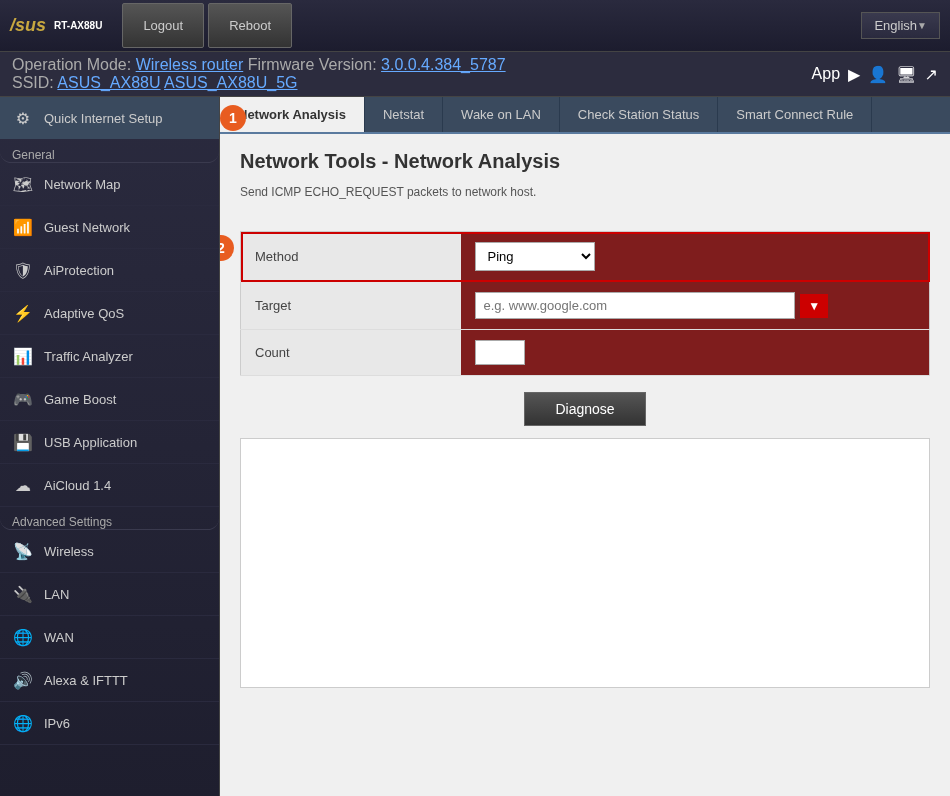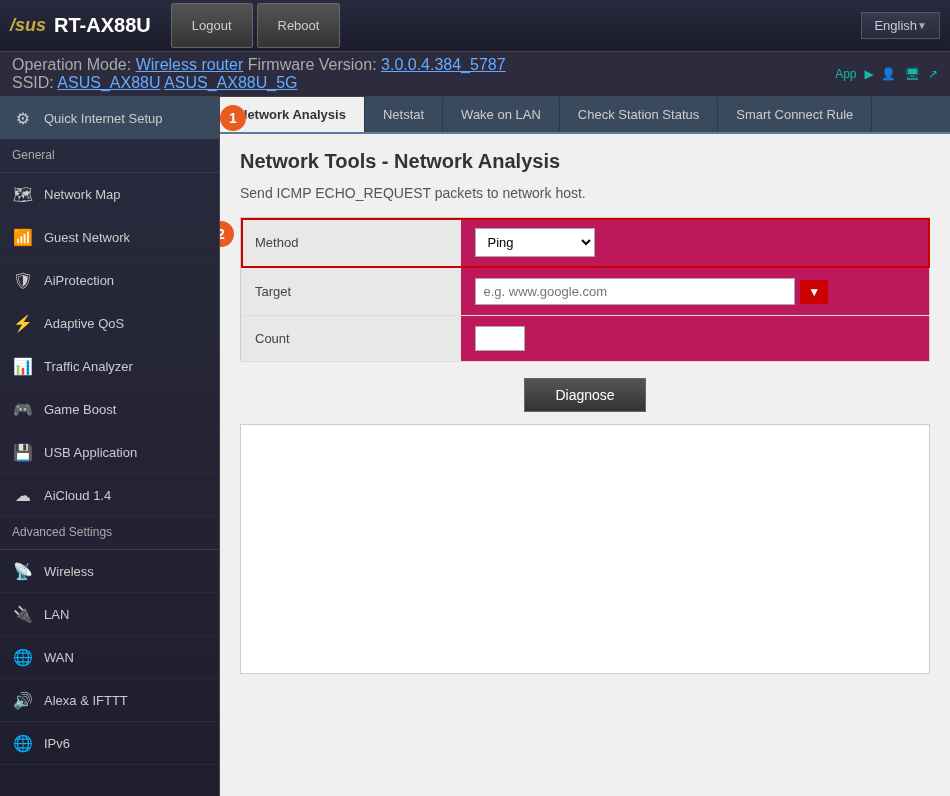--- a/index.html
+++ b/index.html
@@ -14,21 +14,21 @@
     }
     .logo-area {
       display: flex; align-items: center; gap: 8px;
       margin-right: 20px;
     }
     .asus-logo {
       color: #c8a840; font-weight: bold; font-size: 18px; font-style: italic;
       font-family: 'Arial Black', sans-serif;
     }
     .model-name {
-      color: #ffffff; font-size: 20px; font-weight: bold;
+      color: #ffffff; font-size: 10px; font-weight: bold;
     }
     .top-nav-buttons {
       display: flex; gap: 4px;
     }
     .top-nav-btn {
       background: linear-gradient(to bottom, #555, #333);
       color: #ccc; border: 1px solid #666; padding: 14px 20px;
       cursor: pointer; font-size: 13px; border-radius: 2px;
     }
     .spacer { flex: 1; }
@@ -41,36 +41,37 @@
     .lang-arrow { font-size: 10px; color: #aaa; }
 
     
     .status-bar {
       background: #2c2c3e; padding: 4px 12px;
       border-bottom: 1px solid #444; display: flex; align-items: center; justify-content: space-between;
     }
     .status-left { color: #aaa; font-size: 16px; }
     .status-left span.highlight { color: #6af; text-decoration: underline; cursor: pointer; }
     .status-right { display: flex; align-items: center; gap: 8px; }
-    .status-right span { color: #14b8a6; font-size: 12px; }
+    .status-right span { color: #ffffff; font-size: 16px; }
     .icon-btn { color: #6af; font-size: 16px; cursor: pointer; }
 
     
     .main-layout {
       display: flex; height: calc(796px - 52px - 42px);
     }
 
     
     .sidebar {
       width: 220px; background: linear-gradient(to bottom, #2a2a3e, #1e1e2e);
       border-right: 1px solid #444; overflow-y: auto; flex-shrink: 0;
     }
     .sidebar-section-title {
-      color: #aaa; font-size: 12px; padding: 8px 12px 10px;
+      color: #aaa; font-size: 12px; padding: 8px 12px 0;
       border-bottom: 1px solid #3a3a4e;
+      border-radius: 13px;
     }
     .sidebar-item {
       display: flex; align-items: center; gap: 10px;
       padding: 10px 12px; cursor: pointer; border-bottom: 1px solid #2a2a3e;
       color: #ccc; font-size: 13px;
     }
     .sidebar-icon {
       width: 22px; height: 22px; display: flex; align-items: center; justify-content: center;
       font-size: 16px; flex-shrink: 0;
     }
@@ -94,28 +95,28 @@
       color: #ccc; border-right: 1px solid #2a3a4e; white-space: nowrap;
     }
     .tab.active {
       background: #f0f0f0; color: #333; font-weight: bold;
       border-top: 2px solid #5a7a9e; margin-top: -2px;
     }
 
     
     .page-content { padding: 16px 20px; }
     .page-title { font-size: 20px; font-weight: bold; color: #333; margin-bottom: 12px; }
-    .page-desc { color: #555; font-size: 14px; margin-bottom: 16px; }
+    .page-desc { color: #555; font-size: 12px; margin-bottom: 32px; }
 
     
     .form-table { width: 100%; border-collapse: collapse; background: #fff; border: 1px solid #ccc; }
     .form-table tr { border-bottom: 1px solid #ddd; }
     .form-table td { padding: 10px 14px; vertical-align: middle; }
     .form-table td:first-child { width: 220px; color: #444; font-size: 13px; background: #e8e8e8; }
-    .form-table td:last-child { background: #be185d; }
+    .form-table td:last-child { background: #7f1d1d; }
 
     
     .method-row { outline: 2px solid #cc0000; outline-offset: -2px; }
 
     .method-select {
       padding: 5px 8px; border: 1px solid #aaa; background: #fff;
       font-size: 13px; width: 120px; cursor: pointer;
     }
     .target-input {
       padding: 5px 8px; border: 1px solid #aaa; width: 320px;

